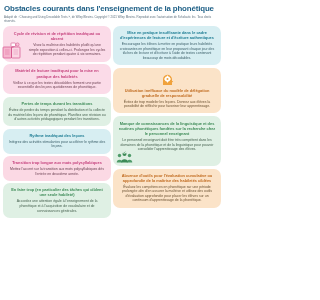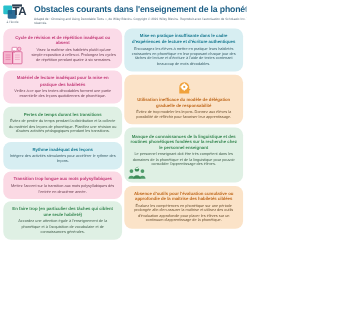--- a/index.html
+++ b/index.html
@@ -92,28 +92,20 @@
   .icon-people {
     position: absolute; left: 3px; bottom: 3px; width: 17px; height: 13px;
   }
 </style>
 </head>
 <body>
 
 <div class="poster">
 
   <div class="header">
-    <div class="logo">
-      <div class="logo-mark">
-        <span class="logo-sq"></span>
-        <span class="logo-sq b"></span>
-        <span class="logo-ta"><span class="bar"></span>TA</span>
-      </div>
-      <div class="logo-sub">à l'école</div>
-    </div>
     <div class="titles">
       <div class="title">Obstacles courants dans l'enseignement de la phonétique</div>
       <div class="subtitle">Adapté de : Choosing and Using Decodable Texts », de Wiley Blevins. Copyright © 2021 Wiley Blevins.
 Reproduit avec l'autorisation de Scholastic Inc. Tous droits réservés.</div>
     </div>
   </div>
 
   <div class="columns">
 
     <div class="col left">

